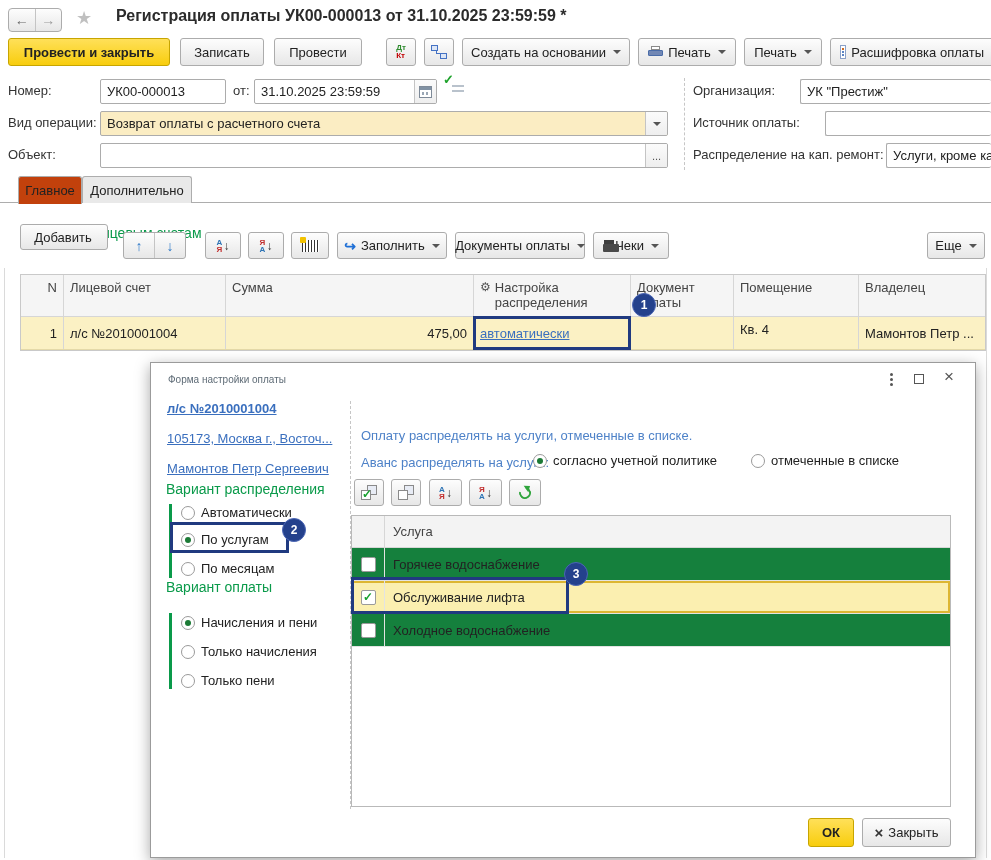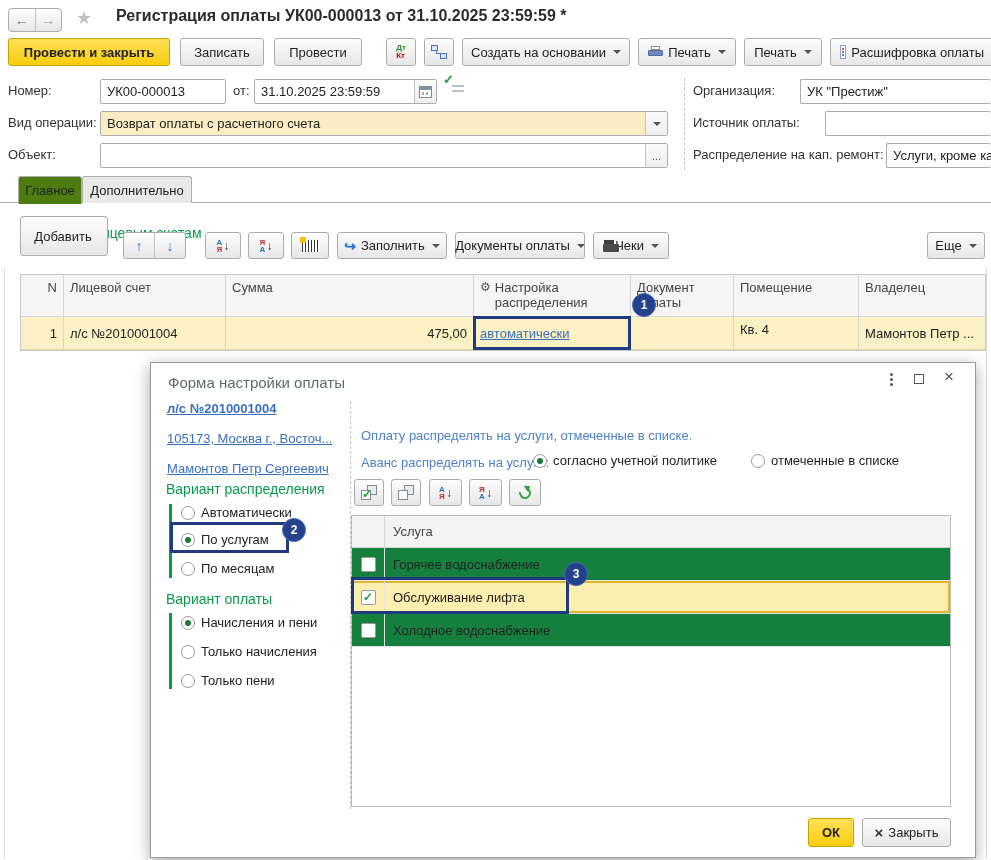--- a/index.html
+++ b/index.html
@@ -34,21 +34,21 @@
   .field-yellow { background:#FBEDC3; }
   .field-yellow .val { background:#FBEDC3; }
   .dashedline { position:absolute; border-left:1px dashed #C6C6C6; width:0; }
 
   
   .tabline { position:absolute; left:0; top:202px; width:991px; height:1px; background:#ADADAD; }
   .tab {
     position:absolute; top:176px; height:27px; display:flex; align-items:center; justify-content:center;
     border:1px solid #ADADAD; border-bottom:none; border-radius:3px 3px 0 0; padding:0 12px;
   }
-  .tab-active { background:#4d7c0f; z-index:3; height:28px; }
+  .tab-active { background:#c2410c; z-index:3; height:28px; }
   .tab-inactive { background:#E9E9E9; }
 
   .section-title { position:absolute; color:#0A9A4A; font-size:14px;margin-top:17px; }
 
   
   .ibtn {
     position:absolute; height:27px; display:flex; align-items:center; justify-content:center;
     background:linear-gradient(#FDFDFD,#E7E7E7); border:1px solid #ACACAC; border-radius:3px;
   }
   .sort-icon { display:flex; align-items:center; gap:1px; }
@@ -74,21 +74,21 @@
   .badge {
     position:absolute; width:24px; height:24px; border-radius:50%; background:#24418C; border:1px solid #4B66B5;
     color:#fff; font-size:12px; font-weight:bold; display:flex; align-items:center; justify-content:center; z-index:31;
   }
 
   
   .dialog {
     position:absolute; left:150px; top:362px; width:826px; height:496px; background:#fff;
     border:1px solid #9B9B9B; box-shadow:0 4px 14px rgba(0,0,0,.35); z-index:20;
   }
-  .dlg-title { position:absolute; left:17px; top:11px; font-size:15px; color:#5E6B76; }
+  .dlg-title { position:absolute; left:17px; top:11px; font-size:10px; color:#5E6B76; }
   .dots3 { position:absolute; width:4px; display:flex; flex-direction:column; gap:2px; align-items:center; }
   .dots3 i { width:3px; height:3px; border-radius:50%; background:#555; }
   .maxbox { position:absolute; width:10px; height:10px; border:1.5px solid #555; }
   .xclose { position:absolute; font-size:17px; color:#555; line-height:14px; }
 
   .green-head { position:absolute; color:#0A9A4A; font-size:14px; }
   .vbar { position:absolute; width:3px; background:#0A9A4A; }
   .radio-row { position:absolute; display:flex; align-items:center; gap:6px; white-space:nowrap; }
   .radio { width:14px; height:14px; border:1px solid #9A9A9A; border-radius:50%; background:#fff; position:relative; flex:0 0 auto; }
   .radio.sel::after { content:""; position:absolute; left:3px; top:3px; width:6px; height:6px; border-radius:50%; background:#1C7A36; }
@@ -262,21 +262,21 @@
   <div class="tab tab-active" style="left:18px; width:64px;">
       <span>Главное</span>
     </div>
   <div class="tab tab-inactive" style="left:82px; width:110px;">
       <span>Дополнительно</span>
     </div>
 
   <div class="section-title" style="left:20px; top:208px;">Оплаты по лицевым счетам</div>
 
   
-  <div class="btn" style="left:20px; top:216px; width:88px; height:40px;padding-left:7px;">
+  <div class="btn" style="left:20px; top:224px; width:88px; height:26px;padding-left:7px;">
       <span>Добавить</span>
     </div>
   <div class="abs" style="left:123px; top:232px; width:63px; height:27px; display:flex; border:1px solid #ACACAC; border-radius:3px; overflow:hidden; background:linear-gradient(#FDFDFD,#E7E7E7);">
     <div style="flex:1; display:flex; align-items:center; justify-content:center; border-right:1px solid #C4C4C4;">
         <span class="arrow-blue">↑</span>
       </div>
     <div style="flex:1; display:flex; align-items:center; justify-content:center;">
         <span class="arrow-blue">↓</span>
       </div>
   </div>
@@ -401,21 +401,21 @@
     </div>
     <div class="radio-row" style="left:30px; top:155px;margin-top:14px;">
       <span class="radio sel"></span>
         <span>По услугам</span>
     </div>
     <div class="radio-row" style="left:30px; top:198px;">
       <span class="radio"></span>
         <span>По месяцам</span>
     </div>
 
-    <div class="green-head" style="left:15px; top:228px;">Вариант оплаты</div>
+    <div class="green-head" style="left:15px; top:216px;">Вариант оплаты</div>
     <div class="vbar" style="left:18px; top:250px; height:76px;"></div>
     <div class="radio-row" style="left:30px; top:252px;">
       <span class="radio sel"></span>
         <span>Начисления и пени</span>
     </div>
     <div class="radio-row" style="left:30px; top:281px;">
       <span class="radio"></span>
         <span>Только начисления</span>
     </div>
     <div class="radio-row" style="left:30px; top:310px;">

